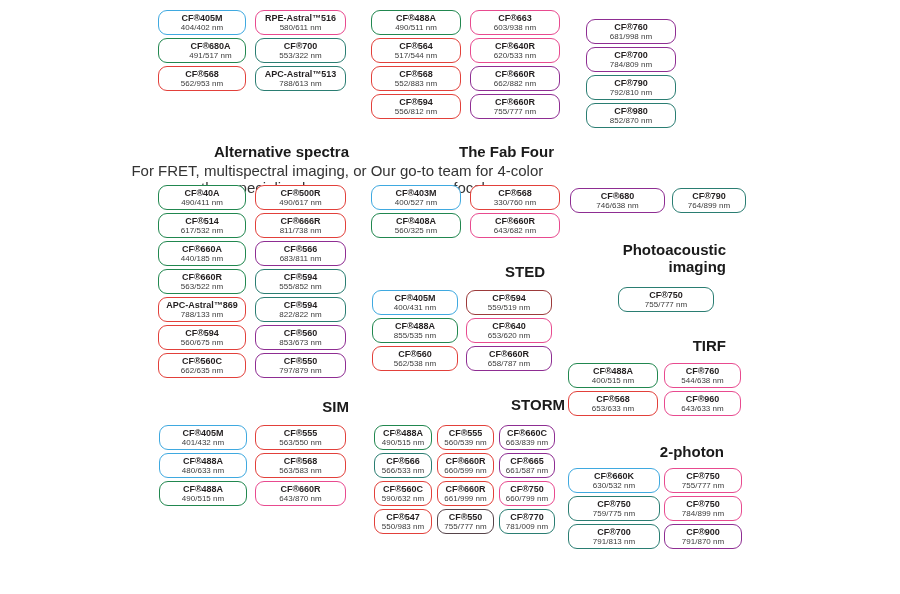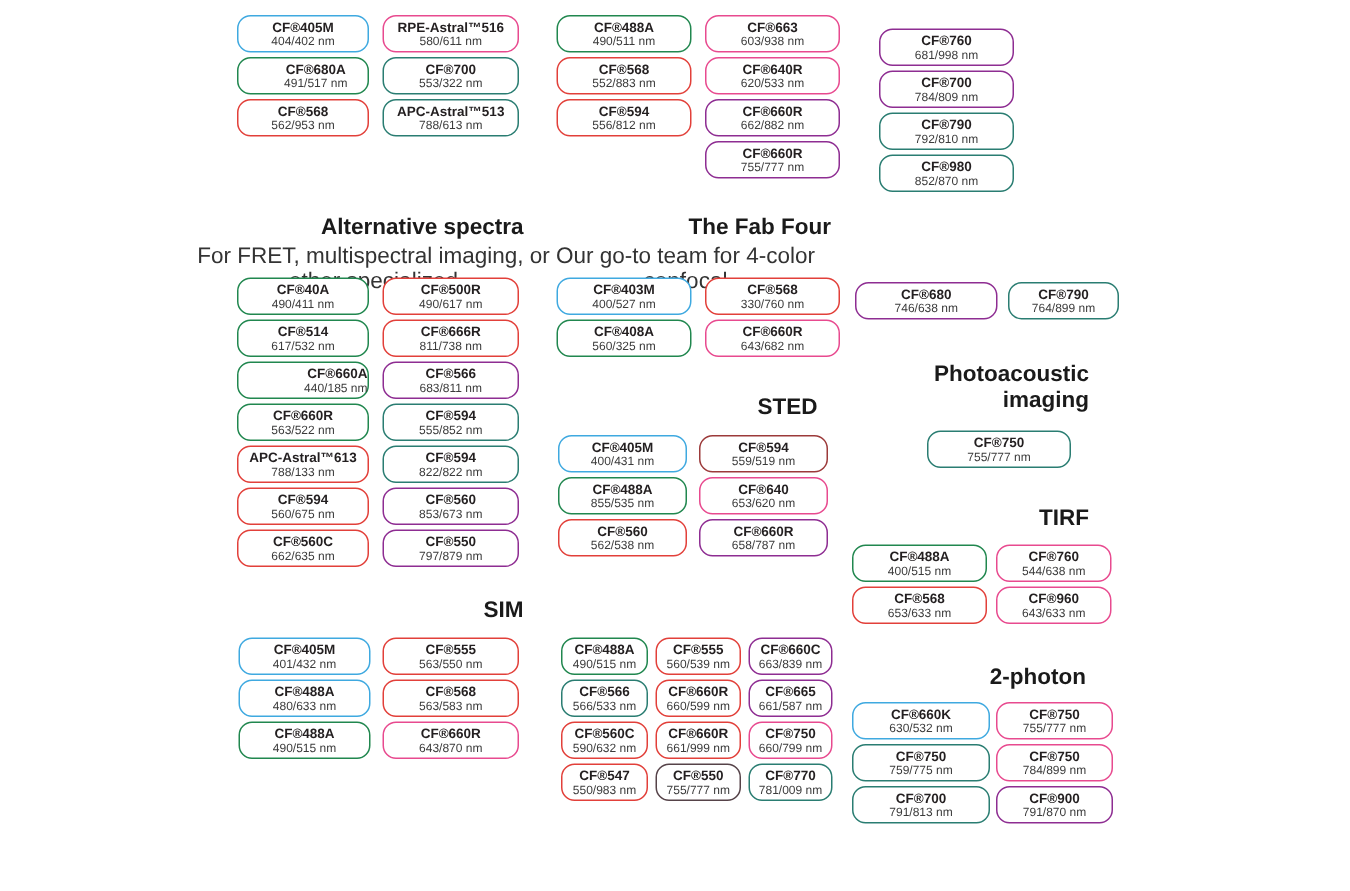--- a/index.html
+++ b/index.html
@@ -46,20 +46,24 @@
         <div class="pill-name">APC-Astral™513</div>
         <div class="pill-val">788/613 nm</div>
       </div>
     </div>
   <div class="col" style="left:371px;top:10px;width:90px">
       <div class="pill" style="border-color: rgb(33, 135, 79);">
         <div class="pill-name">CF®488A</div>
         <div class="pill-val">490/511 nm</div>
       </div>
       <div class="pill" style="border-color: rgb(226, 64, 58);">
+        <div class="pill-name">CF®564</div>
+        <div class="pill-val">517/544 nm</div>
+      </div>
+      <div class="pill" style="border-color: rgb(226, 64, 58);">
         <div class="pill-name">CF®568</div>
         <div class="pill-val">552/883 nm</div>
       </div>
       <div class="pill" style="border-color: rgb(226, 64, 58);">
         <div class="pill-name">CF®594</div>
         <div class="pill-val">556/812 nm</div>
       </div>
     </div>
   <div class="col" style="left:470px;top:10px;width:90px">
       <div class="pill" style="border-color: rgb(232, 74, 143);">
@@ -102,30 +106,30 @@
   <div class="sec-sub" style="left:127px;top:163px;width:244px">For FRET, multispectral imaging, or other specialized</div>
   <div class="col" style="left:158px;top:185px;width:88px">
       <div class="pill" style="border-color: rgb(33, 135, 79);">
         <div class="pill-name">CF®40A</div>
         <div class="pill-val">490/411 nm</div>
       </div>
       <div class="pill" style="border-color: rgb(33, 135, 79);">
         <div class="pill-name">CF®514</div>
         <div class="pill-val">617/532 nm</div>
       </div>
-      <div class="pill" style="border-color: rgb(33, 135, 79); align-items: flex-end;">
+      <div class="pill" style="border-color: rgb(33, 135, 79);">
         <div class="pill-name">CF®660A</div>
         <div class="pill-val">440/185 nm</div>
       </div>
       <div class="pill" style="border-color: rgb(33, 135, 79);">
         <div class="pill-name">CF®660R</div>
         <div class="pill-val">563/522 nm</div>
       </div>
       <div class="pill" style="border-color: rgb(226, 64, 58);">
-        <div class="pill-name">APC-Astral™613</div>
+        <div class="pill-name">APC-Astral™869</div>
         <div class="pill-val">788/133 nm</div>
       </div>
       <div class="pill" style="border-color: rgb(226, 64, 58);">
         <div class="pill-name">CF®594</div>
         <div class="pill-val">560/675 nm</div>
       </div>
       <div class="pill" style="border-color: rgb(226, 64, 58);">
         <div class="pill-name">CF®560C</div>
         <div class="pill-val">662/635 nm</div>
       </div>
@@ -237,20 +241,21 @@
       <div class="pill" style="border-color: rgb(226, 64, 58);">
         <div class="pill-name">CF®568</div>
         <div class="pill-val">563/583 nm</div>
       </div>
       <div class="pill" style="border-color: rgb(232, 74, 143);">
         <div class="pill-name">CF®660R</div>
         <div class="pill-val">643/870 nm</div>
       </div>
     </div>
 
+  <div class="sec-title" style="left:355px;top:396px;width:210px">STORM</div>
   <div class="col" style="left:374px;top:425px;width:58px">
       <div class="pill" style="border-color: rgb(33, 135, 79);">
         <div class="pill-name">CF®488A</div>
         <div class="pill-val">490/515 nm</div>
       </div>
       <div class="pill" style="border-color: rgb(42, 125, 114);">
         <div class="pill-name">CF®566</div>
         <div class="pill-val">566/533 nm</div>
       </div>
       <div class="pill" style="border-color: rgb(226, 64, 58);">

